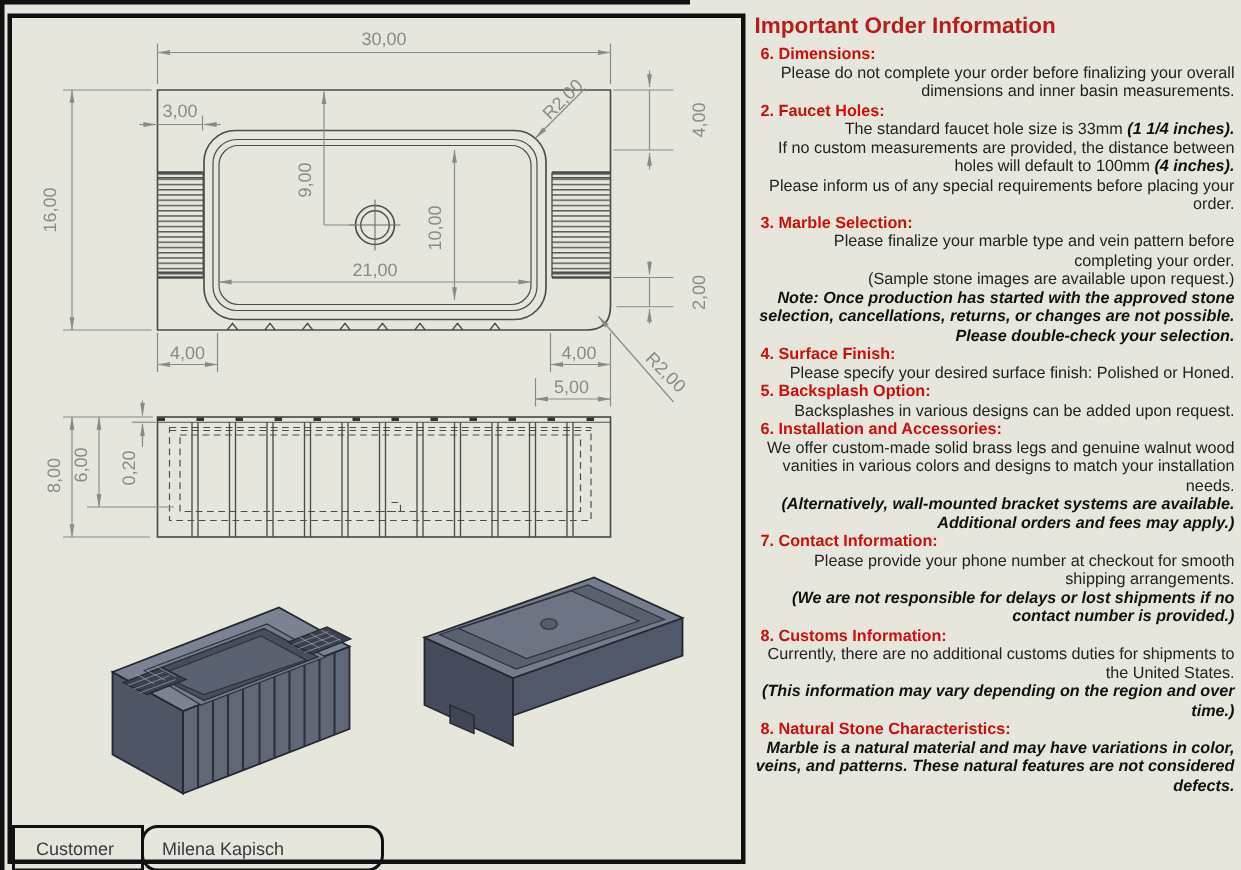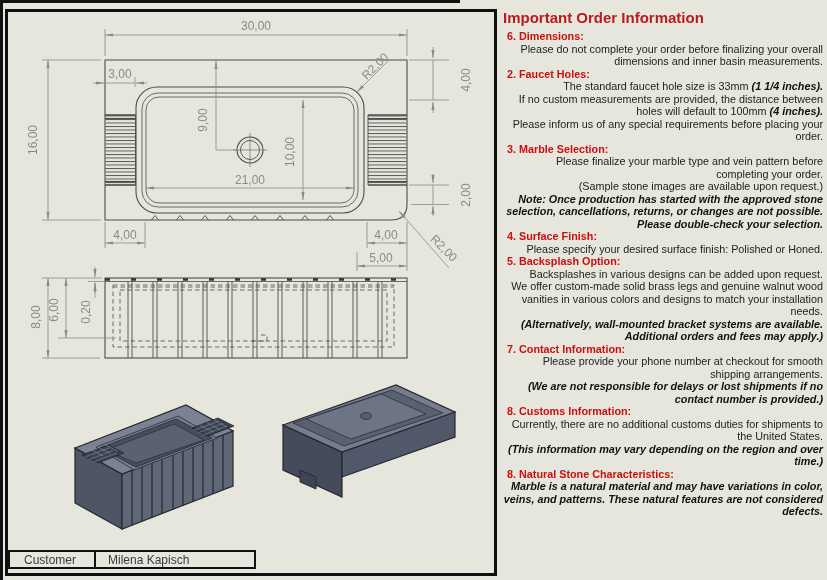--- a/index.html
+++ b/index.html
@@ -10,26 +10,26 @@
   }
   .edge-left{position:absolute;left:0;top:0;width:3px;height:580px;background:#101010;}
   .edge-top{position:absolute;left:0;top:0;width:460px;height:3px;background:#101010;}
   .frame{
     position:absolute;left:5px;top:9px;width:492px;height:567px;
     box-sizing:border-box;border:3px solid #101010;
   }
   .drawing-svg{position:absolute;left:0;top:0;}
   .customer-table{position:absolute;left:8px;top:550px;display:flex;}
   .customer-cell{
-    box-sizing:border-box;border:2px solid #111;height:19px;
+    box-sizing:border-box;border:2px solid #111;height:31px;
     display:flex;align-items:center;
     font-size:12px;color:#3a3a3a;background:transparent;
   }
   .customer-cell.label{width:88px;padding-left:14px;}
-  .customer-cell.value{width:162px;padding-left:12px;margin-left:-2px;}
+  .customer-cell.value{width:162px;padding-left:12px;margin-left:-2px;border-radius:11px;}
   .info-panel{
     position:absolute;left:503px;top:6px;width:320px;
     color:#222;font-size:10.8px;line-height:12.5px;
   }
   .panel-title{
     color:#b91c1c;font-weight:bold;font-size:15px;line-height:19px;
     margin:2px 0 3px 0;
   }
   .sec-heading{color:#c9100e;font-weight:bold;padding-left:4px;}
   .para{margin:0;text-align:right;}
@@ -206,20 +206,21 @@
       <div class="para"><span>If no custom measurements are provided, the distance between holes will default to 100mm </span><span class="bi">(4 inches).</span></div>
       <div class="para"><span>Please inform us of any special requirements before placing your order.</span></div>
       <div class="sec-heading">3. Marble Selection:</div>
       <div class="para"><span>Please finalize your marble type and vein pattern before completing your order.</span></div>
       <div class="para"><span>(Sample stone images are available upon request.)</span></div>
       <div class="para"><span class="bi">Note: Once production has started with the approved stone selection, cancellations, returns, or changes are not possible. Please double-check your selection.</span></div>
       <div class="sec-heading">4. Surface Finish:</div>
       <div class="para"><span>Please specify your desired surface finish: Polished or Honed.</span></div>
       <div class="sec-heading">5. Backsplash Option:</div>
       <div class="para"><span>Backsplashes in various designs can be added upon request.</span></div>
+      <div class="sec-heading">6. Installation and Accessories:</div>
       <div class="para"><span>We offer custom-made solid brass legs and genuine walnut wood vanities in various colors and designs to match your installation needs.</span></div>
       <div class="para"><span class="bi">(Alternatively, wall-mounted bracket systems are available. Additional orders and fees may apply.)</span></div>
       <div class="sec-heading">7. Contact Information:</div>
       <div class="para"><span>Please provide your phone number at checkout for smooth shipping arrangements.</span></div>
       <div class="para"><span class="bi">(We are not responsible for delays or lost shipments if no contact number is provided.)</span></div>
       <div class="sec-heading">8. Customs Information:</div>
       <div class="para"><span>Currently, there are no additional customs duties for shipments to the United States.</span></div>
       <div class="para"><span class="bi">(This information may vary depending on the region and over time.)</span></div>
       <div class="sec-heading">8. Natural Stone Characteristics:</div>
       <div class="para"><span class="bi">Marble is a natural material and may have variations in color, veins, and patterns. These natural features are not considered defects.</span></div>

